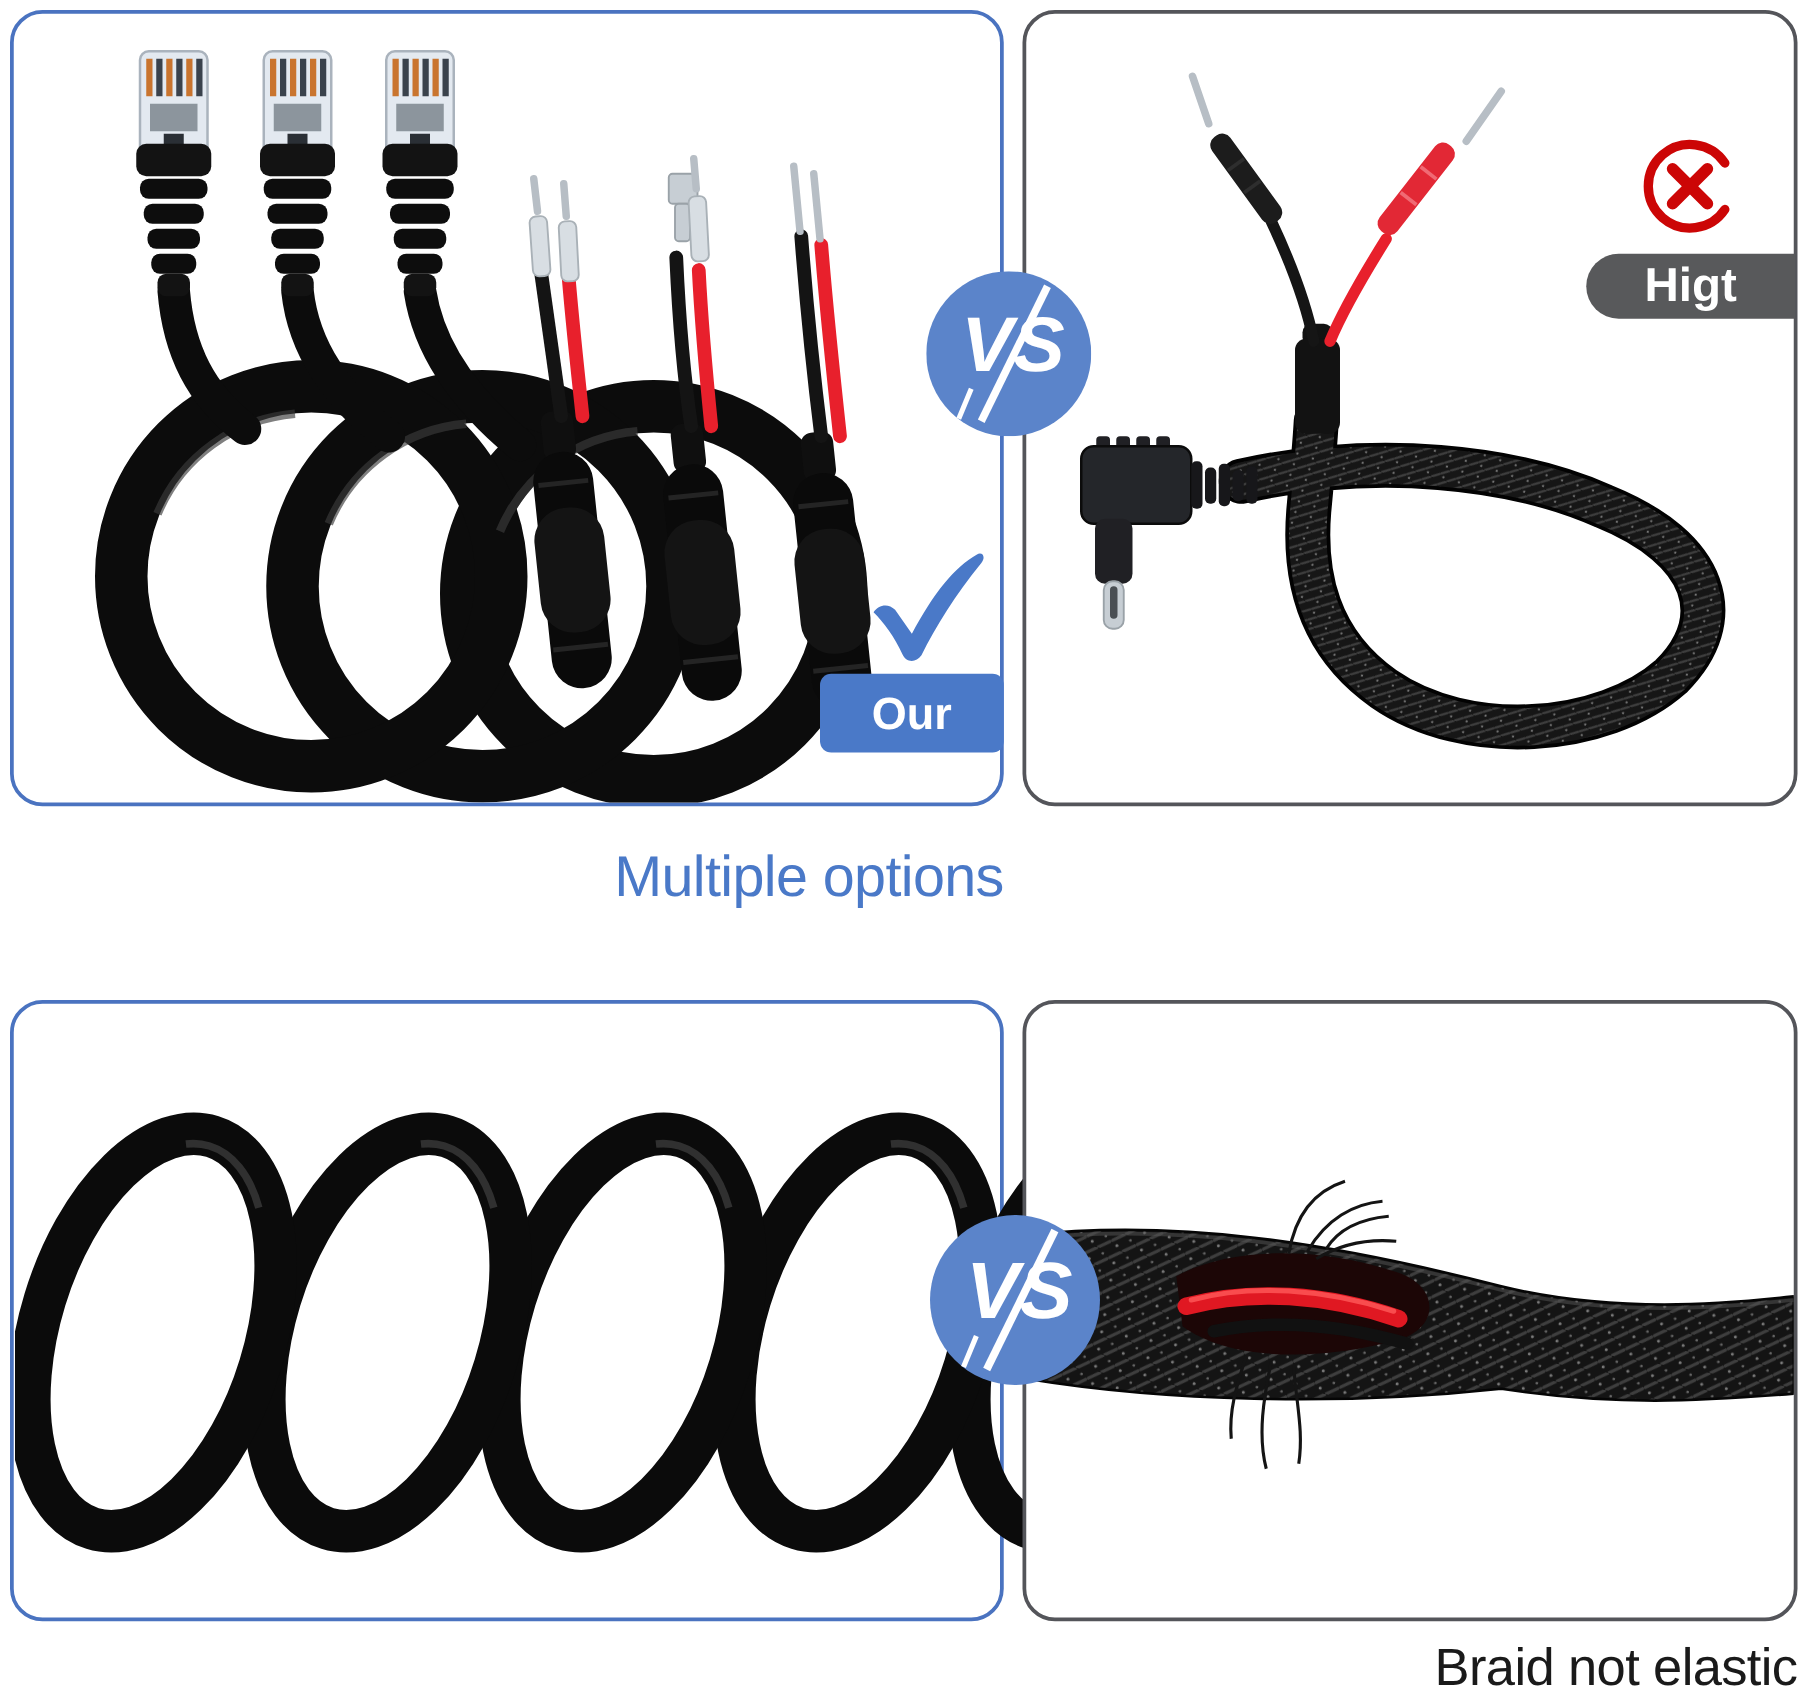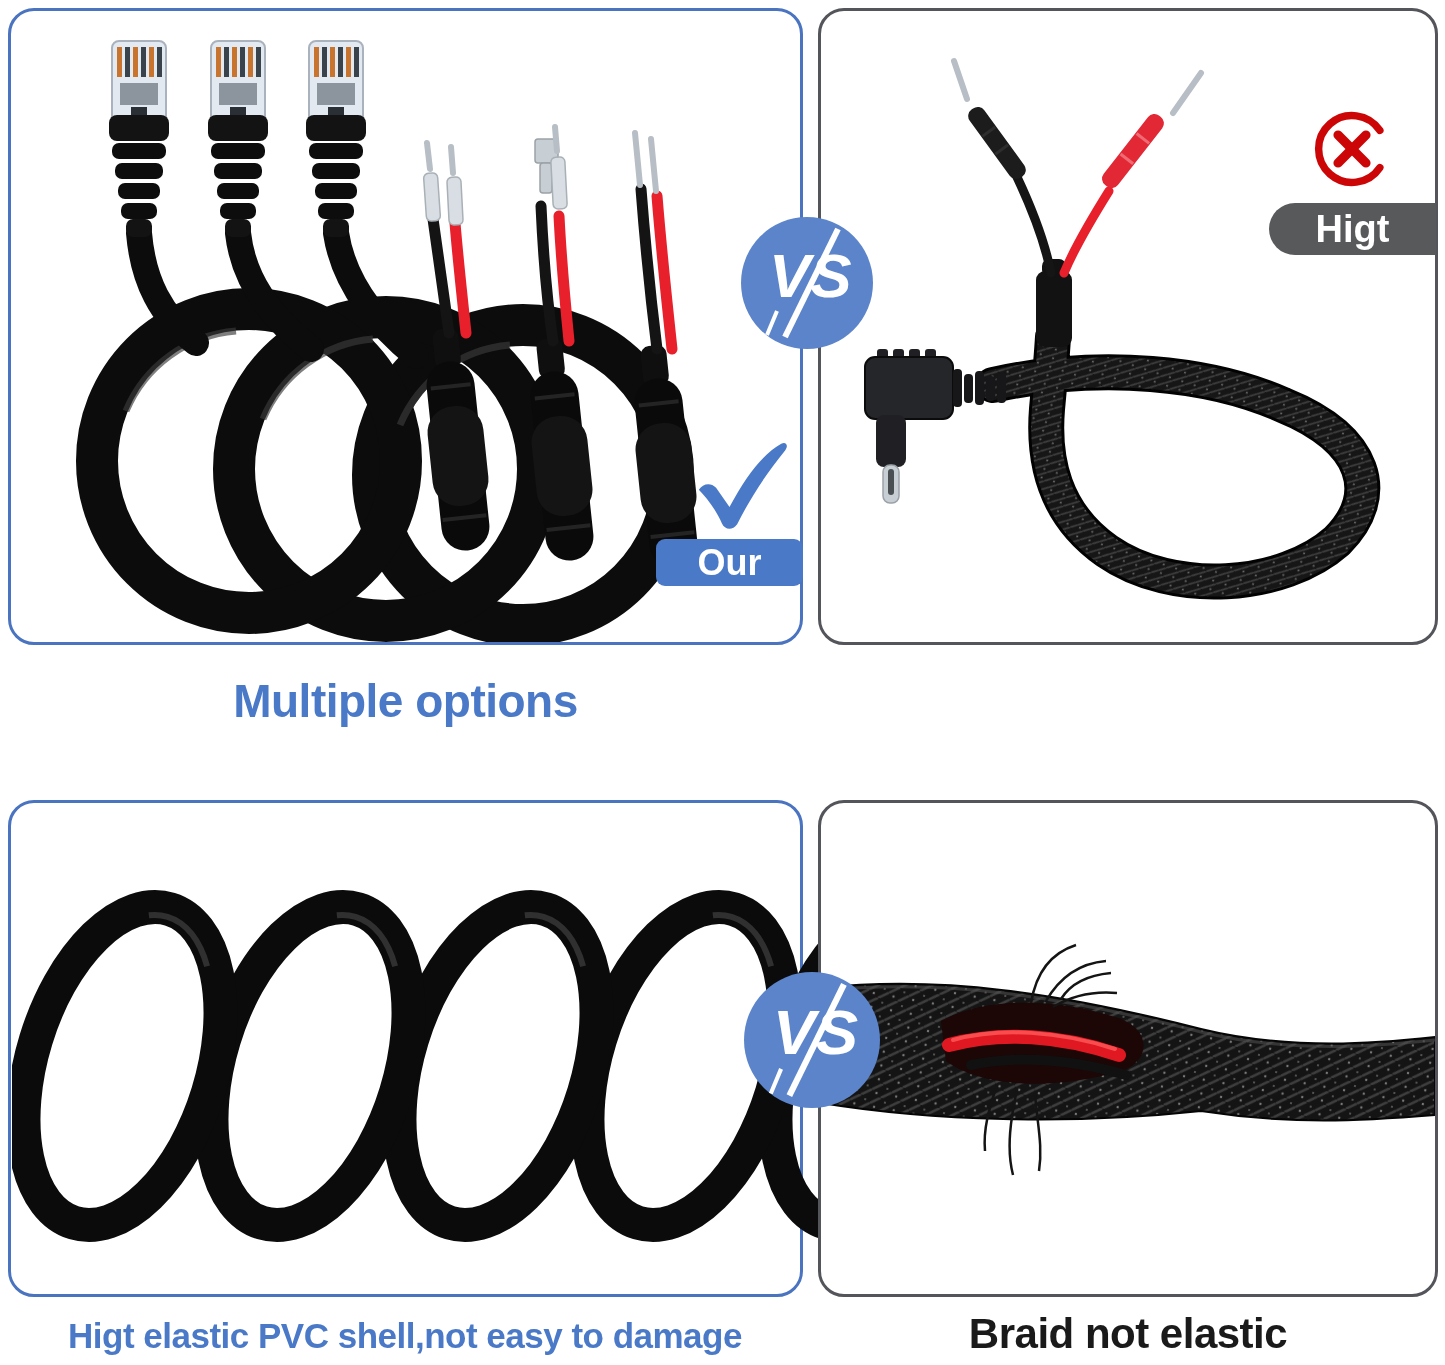--- a/index.html
+++ b/index.html
@@ -2,34 +2,34 @@
 <html style="--accent: #4a79c8; --badge-blue: #5b84ca; --panel-blue-border: #4a73c0; --panel-gray-border: #54555a; --label-gray-bg: #58595b; --error-red: #cc0606; --wire-red: #e8202c; --caption-dark: #1a1a1a;"><head>
 <meta charset="utf-8">
 <style>
   html,body{margin:0;padding:0;background:#fff;}
   .page{position:relative;width:1445px;height:1365px;background:#fff;
         font-family:"Liberation Sans",sans-serif;overflow:hidden;}
   .panel{position:absolute;background:#fff;border-radius:26px;box-sizing:border-box;z-index:1;}
   .panel.blue{border:3px solid var(--panel-blue-border);}
   .panel.gray{border:3px solid var(--panel-gray-border);}
   .panel > svg{position:absolute;}
-  .caption{position:absolute;text-align:center;font-weight:bold;letter-spacing:-.5px;
+  .caption{position:absolute;text-align:right;font-weight:normal;letter-spacing:-.5px;
            white-space:nowrap;z-index:2;}
   .cap-blue{color:var(--accent);}
   .cap-dark{color:var(--caption-dark);}
   #caption-tl{left:8px;top:674px;width:795px;font-size:46px;}
   #caption-tr{left:818px;top:676px;width:620px;font-size:45px;}
   #caption-bl{left:0px;top:1316px;width:810px;font-size:35px;}
   #caption-br{left:818px;top:1310px;width:620px;font-size:42px;}
   .vs-badge{position:absolute;z-index:6;}
   #vs1{left:741px;top:217px;width:132px;height:132px;}
   #vs2{left:744px;top:972px;width:136px;height:136px;}
   .chip{position:absolute;z-index:6;color:#fff;font-weight:bold;
         display:flex;align-items:center;justify-content:center;}
-  #our-chip{left:656px;top:539px;width:147px;height:47px;background:var(--accent);
+  #our-chip{left:656px;top:539px;width:147px;height:63px;background:var(--accent);
             border-radius:9px;font-size:36px;}
   #other-chip{left:1269px;top:203px;width:167px;height:52px;background:var(--label-gray-bg);
               border-radius:28px 0 0 28px;font-size:38px;}
   .float-icon{position:absolute;z-index:6;}
   #check{left:693px;top:438px;}
   #xicon{left:1313px;top:110px;}
   
   .ring{stroke:#0c0c0c;stroke-width:42;fill:none;}
   .ringhl{stroke:#3a3a3a;stroke-width:7;fill:none;opacity:.65;}
   .crystal{fill:#e3e9f0;stroke:#aab3bd;stroke-width:2;}
@@ -248,21 +248,20 @@
         <path class="strand" d="M240,196 C250,180 268,172 290,170"></path>
         <path class="strand" d="M232,204 C252,192 274,188 296,190"></path>
         <path class="strand" d="M196,286 C190,315 185,345 192,372"></path>
         <path class="strand" d="M214,290 C216,320 222,342 218,368"></path>
         <path class="strand" d="M176,282 C168,306 162,326 164,348"></path>
       </g>
     </svg>
   </div>
 
   <div class="caption cap-blue" id="caption-tl">Multiple options</div>
-  <div class="caption cap-blue" id="caption-bl">Higt elastic PVC shell,not easy to damage</div>
   <div class="caption cap-dark" id="caption-br">Braid not elastic</div>
 
   <div class="vs-badge" id="vs1">
     <svg width="132" height="132" viewBox="0 0 132 132">
       <circle cx="66" cy="66" r="66" style="fill:var(--badge-blue)"></circle>
       <text x="28" y="80" font-size="62" font-weight="bold" font-style="italic" fill="#fff">VS</text>
       <line x1="97" y1="12" x2="44" y2="120" stroke="#fff" stroke-width="6"></line>
       <line x1="36" y1="94" x2="26" y2="118" stroke="#fff" stroke-width="4"></line>
     </svg>
   </div>

